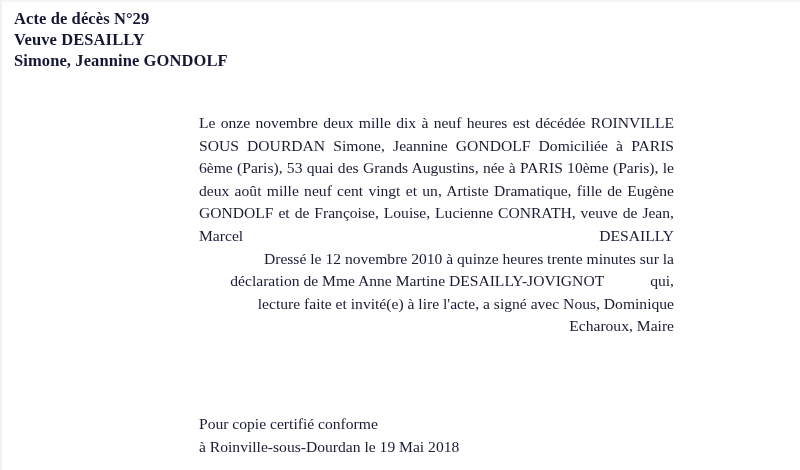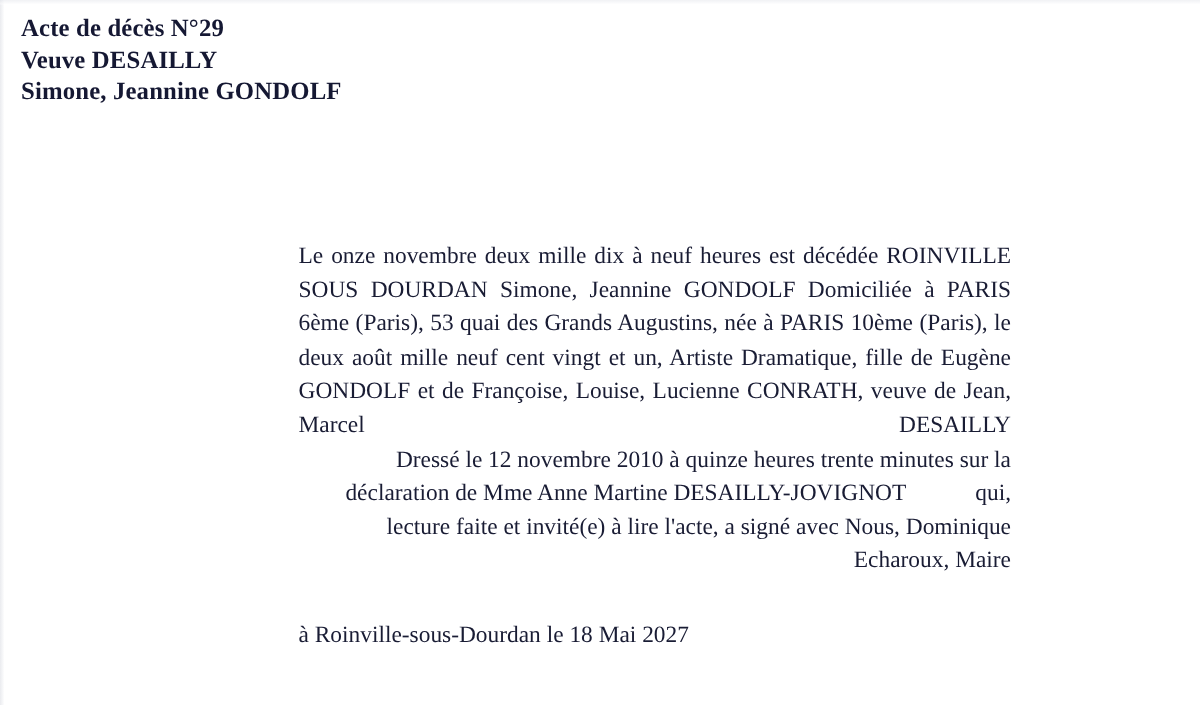--- a/index.html
+++ b/index.html
@@ -35,21 +35,20 @@
     white-space: nowrap;
   }
   .body-block {
     position: absolute;
     left: 199px;
     top: 112px;
     width: 475px;
     font-size: 15.6px;
     line-height: 22.6px;
     color: #191c34;
-    margin-top: 48px;
   }
   .para {
     text-align: justify;
     text-justify: inter-word;
     margin: 0;
   }
   .para + .para {
     margin-top: 0px;
     text-align: right;
   }
@@ -108,16 +107,17 @@
     <div class="header-line">Veuve DESAILLY</div>
     <div class="header-line">Simone, Jeannine GONDOLF</div>
   </div>
 
   <div class="body-block">
     <p class="para last-line-justify">Le onze novembre deux mille dix à neuf heures est décédée ROINVILLE SOUS DOURDAN Simone, Jeannine GONDOLF Domiciliée à PARIS 6ème (Paris), 53 quai des Grands Augustins, née à PARIS 10ème (Paris), le deux août mille neuf cent vingt et un, Artiste Dramatique, fille de Eugène GONDOLF et de Françoise, Louise, Lucienne CONRATH, veuve de Jean, Marcel DESAILLY</p>
     <p class="para no-justify"><span>Dressé le 12 novembre 2010 à quinze heures trente  minutes sur la déclaration de Mme Anne Martine DESAILLY-JOVIGNOT</span><span class="gap-wide"></span><span>qui, lecture faite et invité(e) à lire l'acte, a signé avec Nous, Dominique Echaroux, Maire</span></p>
   </div>
 
   <div class="footer-block">
-    <div class="footer-line">à Roinville-sous-Dourdan le 18 Mai 2027</div>
+    <div class="footer-line">Pour copie certifié conforme</div>
+    <div class="footer-line">à Roinville-sous-Dourdan le 19 Mai 2018</div>
   </div>
 
 </div>
 
 </body></html>

